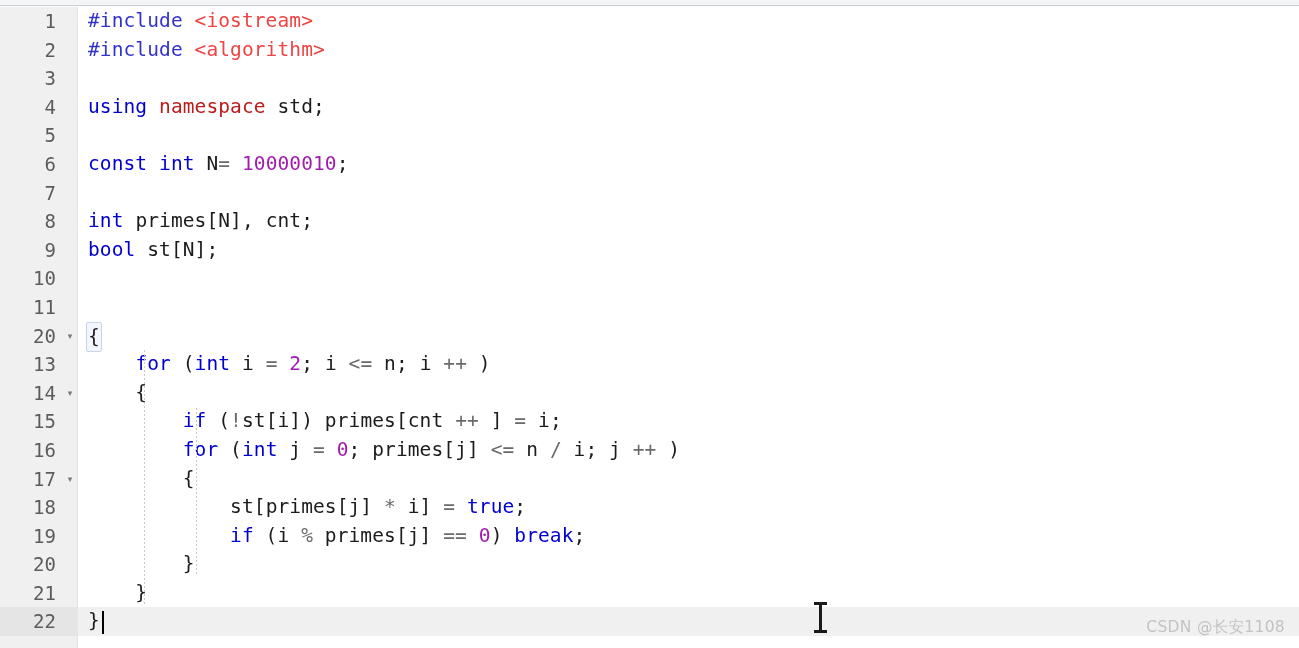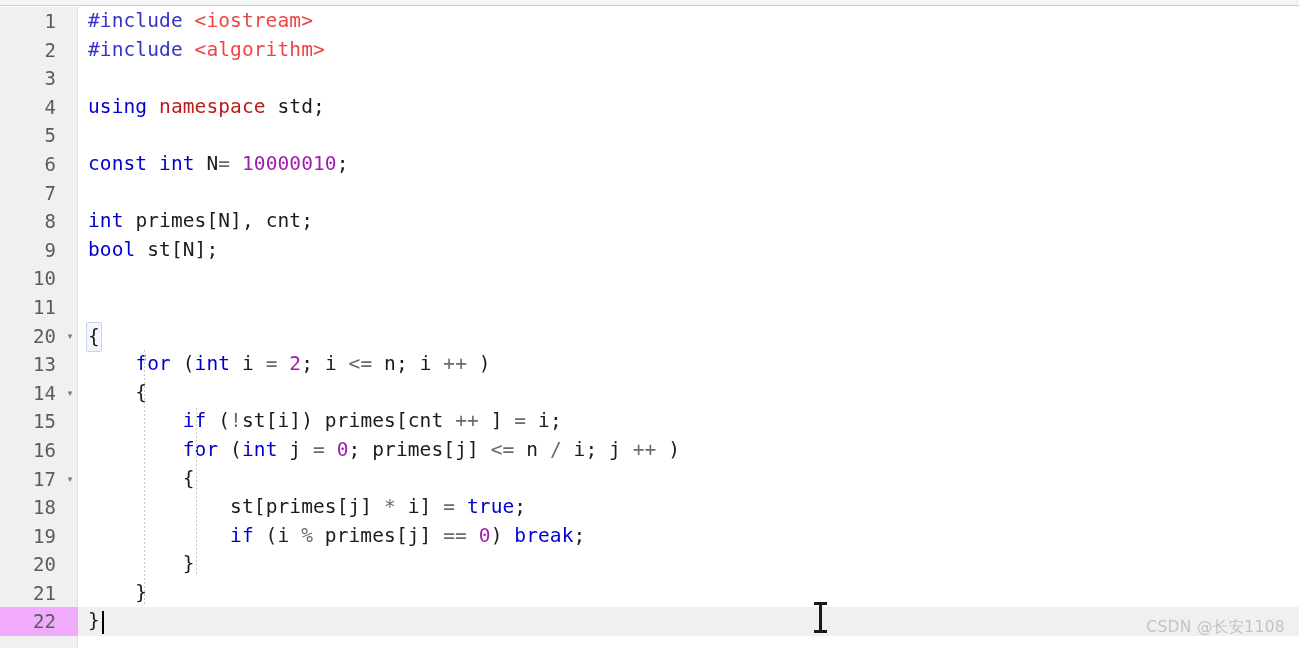--- a/index.html
+++ b/index.html
@@ -53,21 +53,21 @@
     font-size: 19.5px;
   }
 
   .line.active .linebg {
     position: absolute;
     left: 78px; top: 0;
     width: 1221px; height: 28.6px;
     background: #f0f0f0;
   }
   .line.active .gutter-cell {
-    background: #f0abfc;
+    background: #e5e5e5;
   }
 
   .gutter-cell {
     position: absolute;
     left: 0; top: 0;
     width: 78px; height: 28.6px;
     text-align: right;
     padding-right: 22px;
     color: #5c5c5c;
     font-size: 19px;

